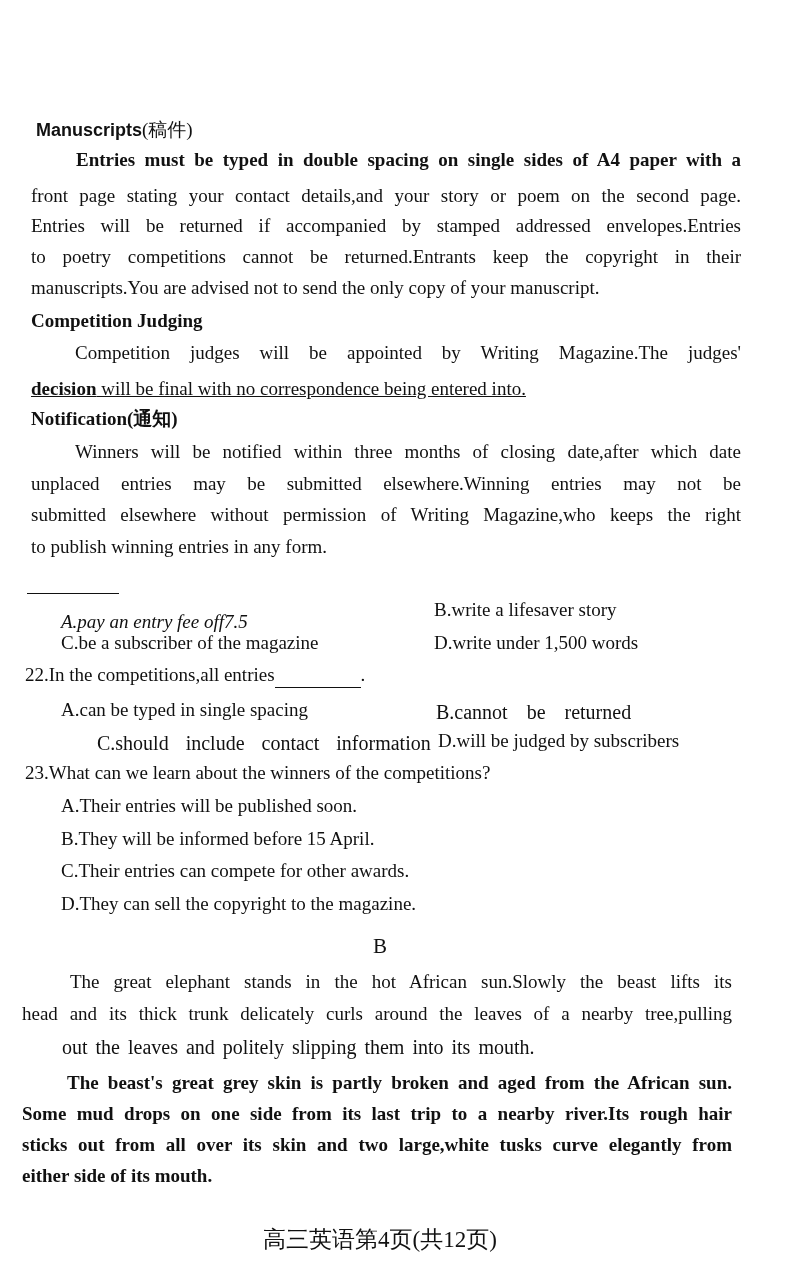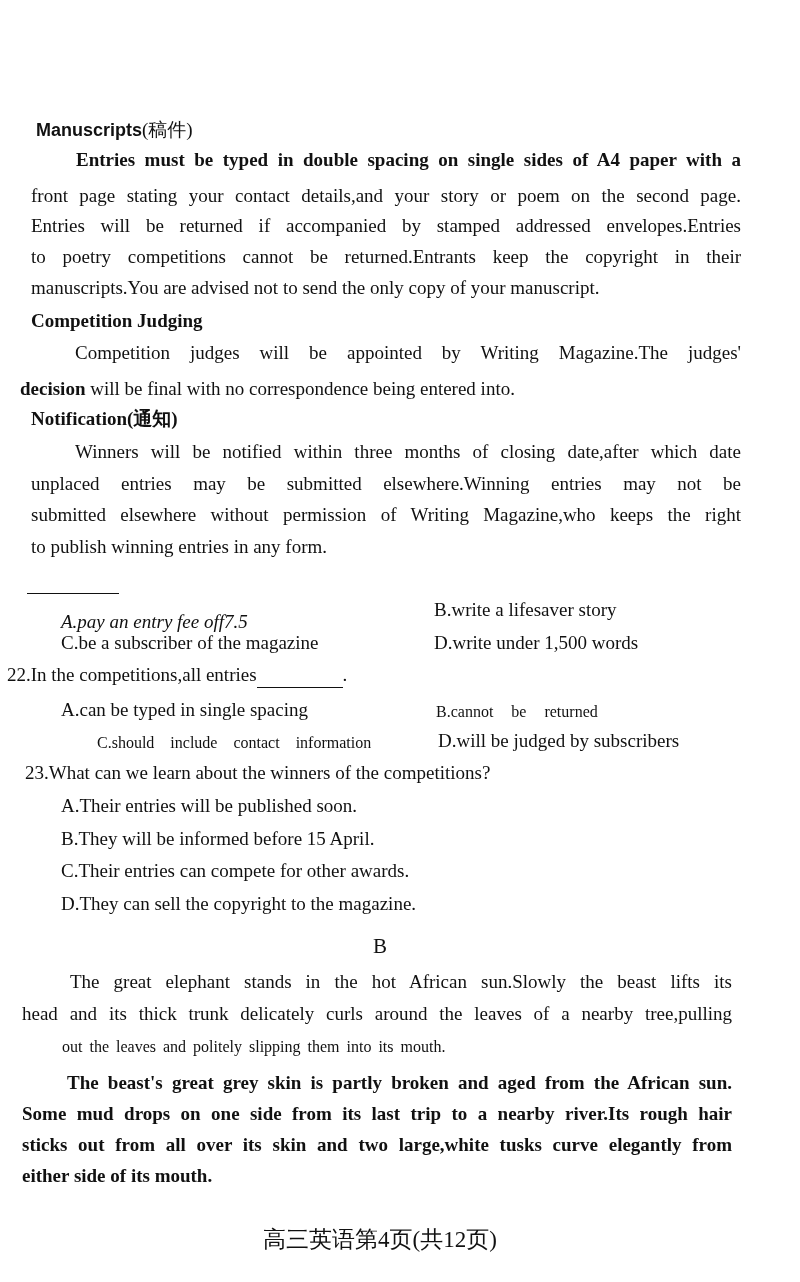--- a/index.html
+++ b/index.html
@@ -7,58 +7,58 @@
     width: 800px; height: 1282px; position: relative; overflow: hidden;
     font-family: "Liberation Serif", "DejaVu Serif", serif;
     color: #111111;
   }
   .line { position: absolute; white-space: nowrap; font-size: 19px; line-height: 24px; }
   .just { text-align: justify; text-align-last: justify; white-space: normal; }
   .bold { font-weight: bold; }
   .sans { font-family: "Liberation Sans", "DejaVu Sans", sans-serif; }
   .cn { font-weight: normal; }
   .blank { display: inline-block; border-bottom: 1.5px solid #111; vertical-align: baseline; }
-  .small { font-size: 16px; }
+  .small { font-size: 20px; }
   .center { text-align: center; }
 </style>
 </head>
 <body>
 
 <div class="line" style="left:36px; top:118px;">
   <span class="sans bold" style="font-size:18px;">Manuscripts</span><span class="cn">(稿件)</span>
 </div>
 <div class="line bold just" style="left:76px; width:665px; top:148px;">Entries must be typed in double spacing on single sides of A4 paper with a</div>
 <div class="line just" style="left:31px; width:710px; top:184px;">front page stating your contact details,and your story or poem on the second page.</div>
 <div class="line just" style="left:31px; width:710px; top:214px;">Entries will be returned if accompanied by stamped addressed envelopes.Entries</div>
 <div class="line just" style="left:31px; width:710px; top:245px;">to poetry competitions cannot be returned.Entrants keep the copyright in their</div>
 <div class="line" style="left:31px; top:276px;">manuscripts.You are advised not to send the only copy of your manuscript.</div>
 
 <div class="line bold" style="left:31px; top:309px;">Competition Judging</div>
 <div class="line just" style="left:75px; width:666px; top:341px;">Competition judges will be appointed by Writing Magazine.The judges'</div>
-<div class="line" style="left:20px; top:377px;">
+<div class="line" style="left:31px; top:377px;text-decoration:underline;">
   <span class="bold">decision</span><span> will be final with no correspondence being entered into.</span>
 </div>
 
 <div class="line bold" style="left:31px; top:407px;">
   <span>Notification</span><span>(通知)</span>
 </div>
 <div class="line just" style="left:75px; width:666px; top:440px;">Winners will be notified within three months of closing date,after which date</div>
 <div class="line just" style="left:31px; width:710px; top:472px;">unplaced entries may be submitted elsewhere.Winning entries may not be</div>
 <div class="line just" style="left:31px; width:710px; top:503px;">submitted elsewhere without permission of Writing Magazine,who keeps the right</div>
 <div class="line" style="left:31px; top:535px;">to publish winning entries in any form.</div>
 
 <div class="line" style="left:27px; top:569px;">
   <span class="blank" style="width:92px;">&nbsp;</span>
 </div>
 <div class="line" style="left:61px; top:610px;font-style:italic;">A.pay an entry fee off7.5</div>
 <div class="line" style="left:434px; top:598px;">B.write a lifesaver story</div>
 <div class="line" style="left:61px; top:631px;">C.be a subscriber of the magazine</div>
 <div class="line" style="left:434px; top:631px;">D.write under 1,500 words</div>
 
-<div class="line" style="left:7px; top:663px;">
+<div class="line" style="left:25px; top:663px;">
   <span>22.In the competitions,all entries</span><span class="blank" style="width:86px;">&nbsp;</span><span>.</span>
 </div>
 <div class="line" style="left:61px; top:698px;">A.can be typed in single spacing</div>
 <div class="line small" style="left:436px; top:700px; word-spacing:14px;">B.cannot be returned</div>
 <div class="line small" style="left:61px; top:731px; word-spacing:12px;margin-left:36px;">C.should include contact information</div>
 <div class="line" style="left:438px; top:729px;">D.will be judged by subscribers</div>
 
 <div class="line" style="left:25px; top:761px;">23.What can we learn about the winners of the competitions?</div>
 <div class="line" style="left:61px; top:794px;">A.Their entries will be published soon.</div>
 <div class="line" style="left:61px; top:827px;">B.They will be informed before 15 April.</div>

